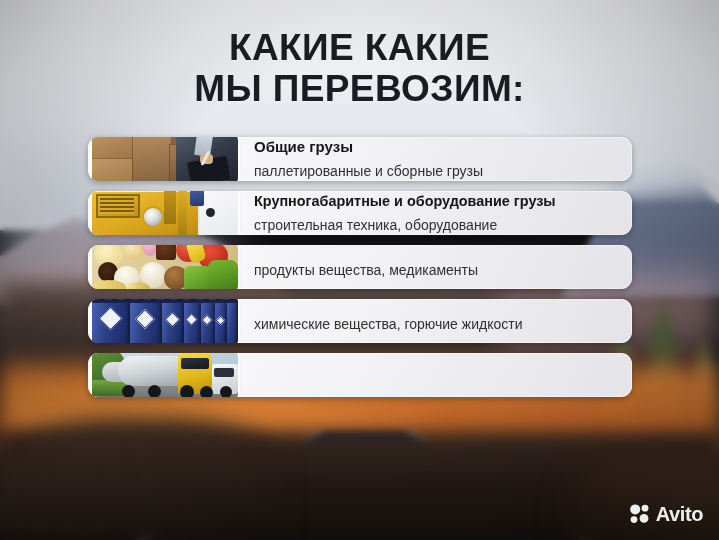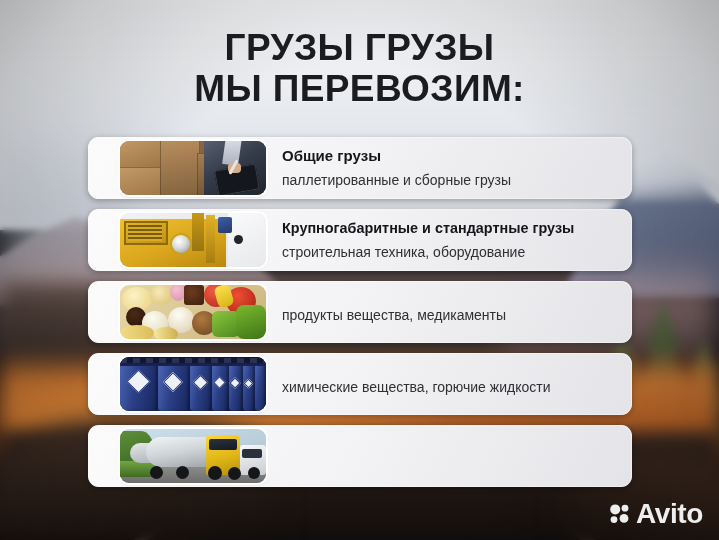--- a/index.html
+++ b/index.html
@@ -138,29 +138,28 @@
     letter-spacing:.4px;
     color:#1b1c20;
     text-shadow:0 1px 0 rgba(255,255,255,.35);
   }
   .heading .l2{ display:block; }
 
   .cards{ position:absolute; left:88px; top:137px; width:544px; }
 
   .card{
     position:relative;
-    height:62px;
+    height:44px;
     margin-bottom:10px;
     border-radius:11px;
     background:linear-gradient(118deg,#fbfbfc 0%, #f3f3f5 48%, #e4e4e8 100%);
     box-shadow:0 2px 7px rgba(0,0,0,.30), 0 0 0 1px rgba(255,255,255,.40) inset;
     display:flex;
     align-items:center;
     overflow:hidden;
-    padding-left:28px;
   }
 
   .thumb{
     position:relative;
     flex:0 0 auto;
     width:146px; height:54px;
     margin-left:4px;
     border-radius:9px;
     overflow:hidden;
     box-shadow:0 0 0 2px #ffffff, 0 1px 3px rgba(0,0,0,.28);
@@ -267,21 +266,21 @@
   .sub.sm{ font-size:13.4px; }
 
   
   .avito{
     position:absolute; right:16px; bottom:13px;
     display:flex; align-items:center; gap:5px;
     opacity:.93;
   }
   .avito svg{ display:block; }
   .avito-word{
-    font-size:28px; font-weight:bold; color:#ffffff;
+    font-size:20px; font-weight:bold; color:#ffffff;
     letter-spacing:-.4px; line-height:26px;
   }
 </style>
 </head>
 <body>
 
 <div id="bg">
   <div class="bg-sky"></div>
   <div class="bg-haze-l"></div>
   <div class="bg-mtn-l"></div>
@@ -310,21 +309,21 @@
   <div class="bg-fore-l"></div>
   <div class="bg-fore-r"></div>
 
   <div id="bg-blur"></div>
   <div id="bg-vig"></div>
 </div>
 
 <div id="content">
 
   <div class="heading">
-    <span>ГРУЗЫ ГРУЗЫ</span>
+    <span>КАКИЕ КАКИЕ</span>
     <span class="l2">МЫ ПЕРЕВОЗИМ:</span>
   </div>
 
   <div class="cards">
 
     <div class="card">
       <div class="thumb t1">
         <span class="bx bx1"></span>
           <span class="bx bx2"></span>
         <span class="bx bx3"></span>
@@ -347,21 +346,21 @@
         <span class="body"></span>
           <span class="arm"></span>
           <span class="arm2"></span>
         <span class="cab"></span>
           <span class="grill"></span>
         <span class="lamp"></span>
           <span class="blu"></span>
           <span class="knob"></span>
       </div>
       <div class="text">
-        <div class="title sm">Крупногабаритные и стандартные грузы</div>
+        <div class="title sm">Крупногабаритные и оборудование грузы</div>
         <div class="sub">строительная техника, оборудование</div>
       </div>
     </div>
 
     <div class="card">
       <div class="thumb t3">
         <span class="f f1"></span>
           <span class="f f2"></span>
           <span class="f f3"></span>
         <span class="f f4"></span>

